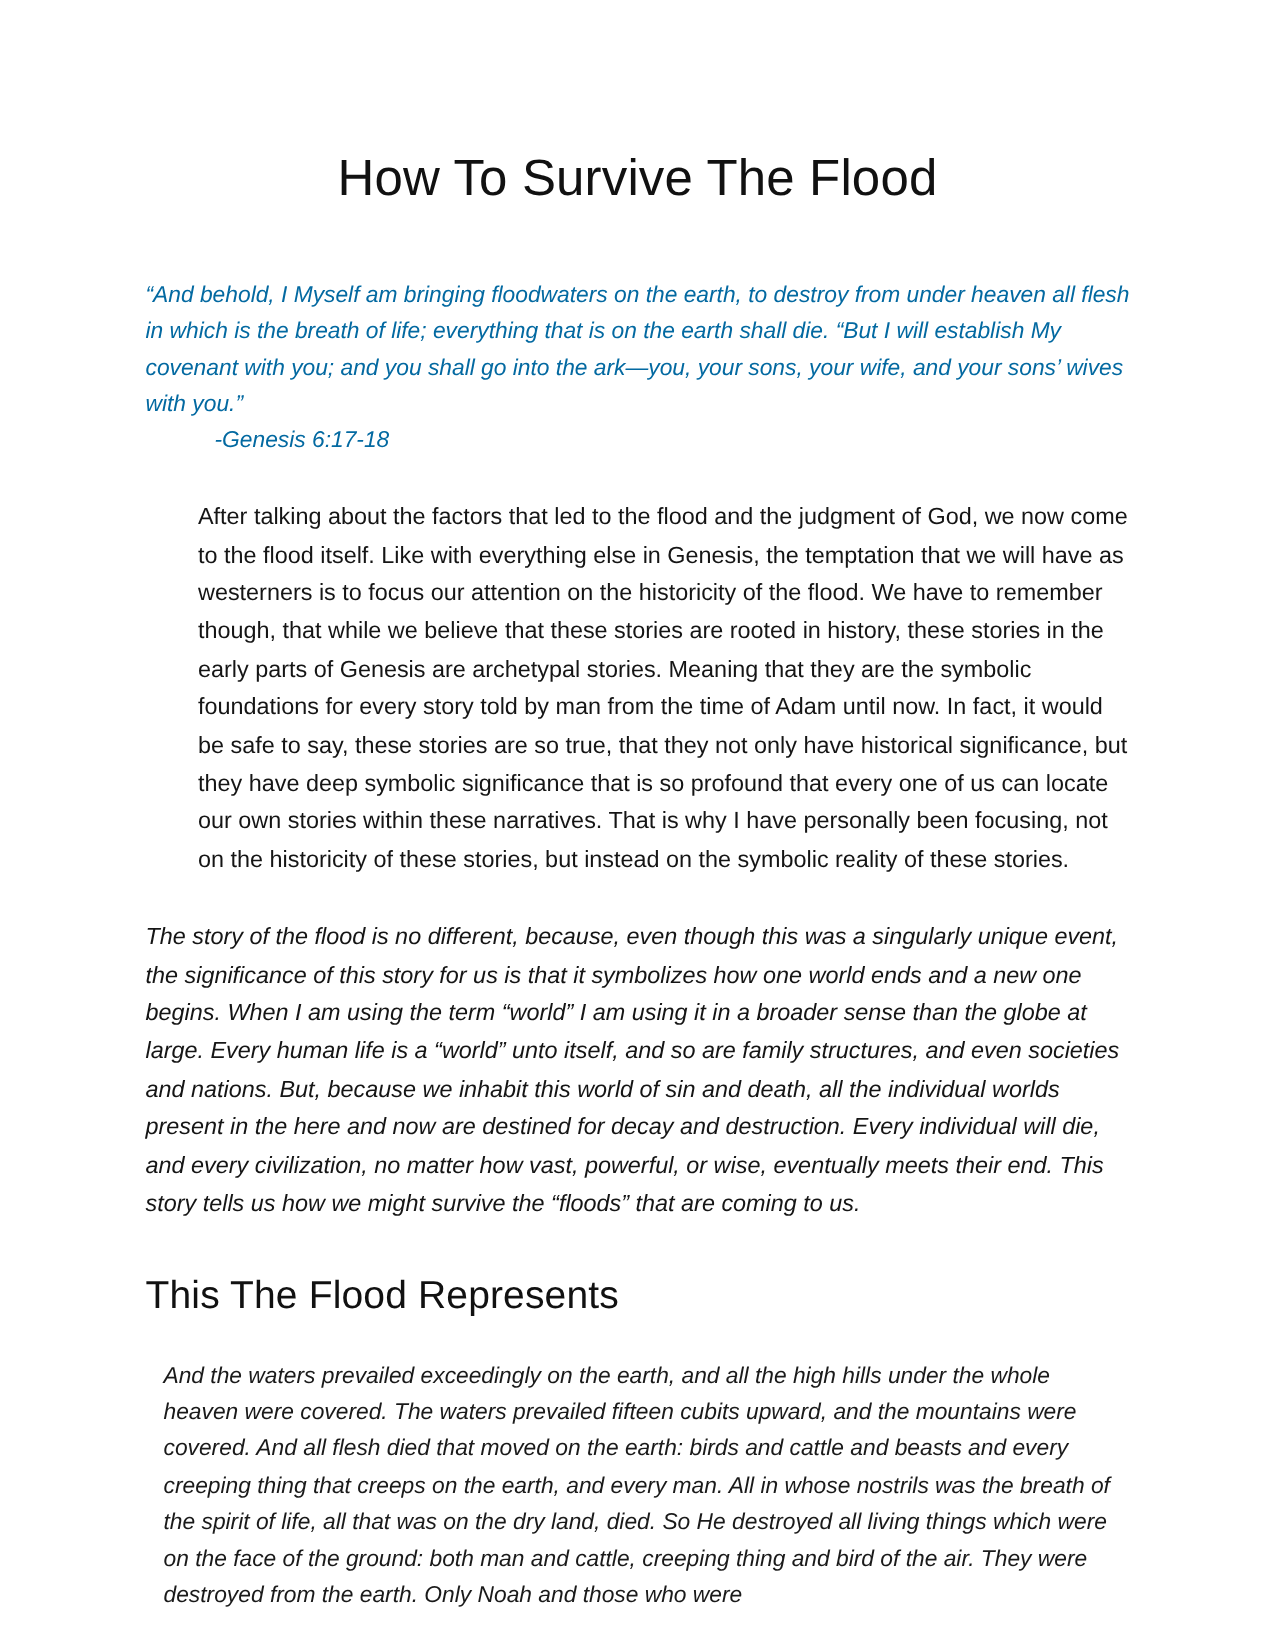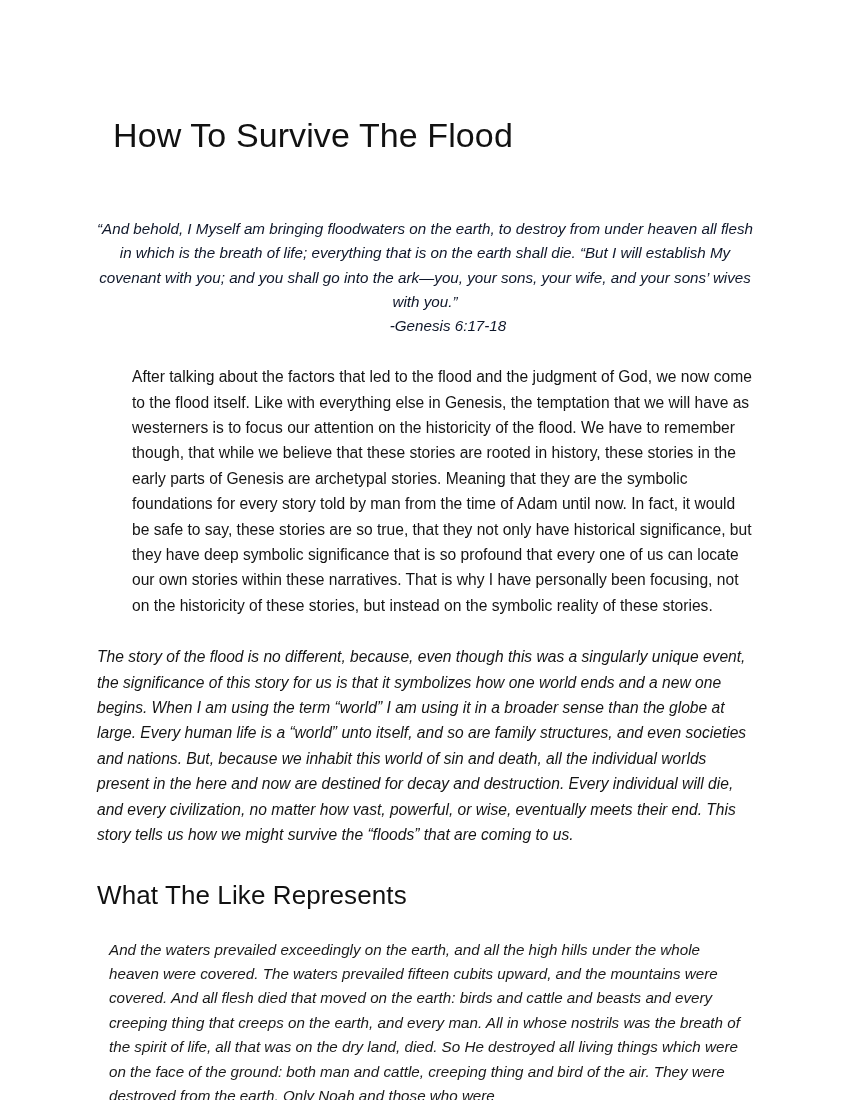--- a/index.html
+++ b/index.html
@@ -27,36 +27,36 @@
     position: absolute;
     left: 97px;
     top: 0;
     width: 656px;
   }
 
   
   .doc-title {
     font-size: 34px;
     font-weight: 400;
+    text-align: center;
     letter-spacing: 0.1px;
-    margin: 16px;
+    margin: 0;
     padding-top: 100px;
     line-height: 1.15;
     color: #111111;
   }
 
   
   .epigraph {
     margin: 0;
     padding-top: 46px;
     font-style: italic;
     font-size: 15.2px;
     line-height: 24.2px;
-    color: #0f172a;
-    text-align: center;
+    color: #0369a1;
   }
 
   .epigraph .citation {
     display: block;
     padding-left: 46px;
   }
 
   
   .body-par {
     margin: 0;
@@ -100,18 +100,18 @@
 
     <div class="epigraph">
       <span>“And behold, I Myself am bringing floodwaters on the earth, to destroy from under heaven all flesh in which is the breath of life; everything that is on the earth shall die. “But I will establish My covenant with you; and you shall go into the ark—you, your sons, your wife, and your sons’ wives with you.”</span>
       <span class="citation">-Genesis 6:17-18</span>
     </div>
 
     <p class="body-par first">After talking about the factors that led to the flood and the judgment of God, we now come to the flood itself. Like with everything else in Genesis, the temptation that we will have as westerners is to focus our attention on the historicity of the flood. We have to remember though, that while we believe that these stories are rooted in history, these stories in the early parts of Genesis are archetypal stories. Meaning that they are the symbolic foundations for every story told by man from the time of Adam until now. In fact, it would be safe to say, these stories are so true, that they not only have historical significance, but they have deep symbolic significance that is so profound that every one of us can locate our own stories within these narratives. That is why I have personally been focusing, not on the historicity of these stories, but instead on the symbolic reality of these stories.</p>
 
     <p class="body-par second">The story of the flood is no different, because, even though this was a singularly unique event, the significance of this story for us is that it symbolizes how one world ends and a new one begins. When I am using the term “world” I am using it in a broader sense than the globe at large. Every human life is a “world” unto itself, and so are family structures, and even societies and nations. But, because we inhabit this world of sin and death, all the individual worlds present in the here and now are destined for decay and destruction. Every individual will die, and every civilization, no matter how vast, powerful, or wise, eventually meets their end. This story tells us how we might survive the “floods” that are coming to us.</p>
 
-    <h2 class="section-heading">What The Like Represents</h2>
+    <h2 class="section-heading">This The Flood Represents</h2>
 
     <p class="scripture-block">And the waters prevailed exceedingly on the earth, and all the high hills under the whole heaven were covered. The waters prevailed fifteen cubits upward, and the mountains were covered. And all flesh died that moved on the earth: birds and cattle and beasts and every creeping thing that creeps on the earth, and every man. All in whose nostrils was the breath of the spirit of life, all that was on the dry land, died. So He destroyed all living things which were on the face of the ground: both man and cattle, creeping thing and bird of the air. They were destroyed from the earth. Only Noah and those who were</p>
 
   </div>
 </div>
 
 </body></html>

